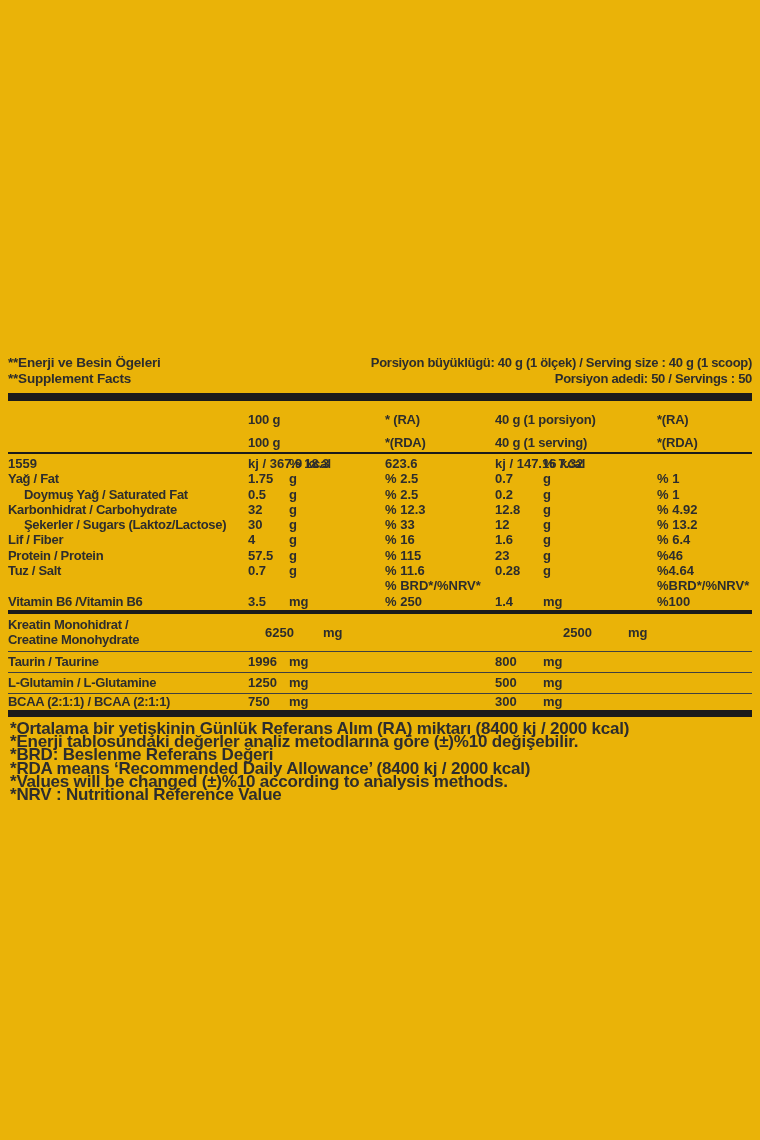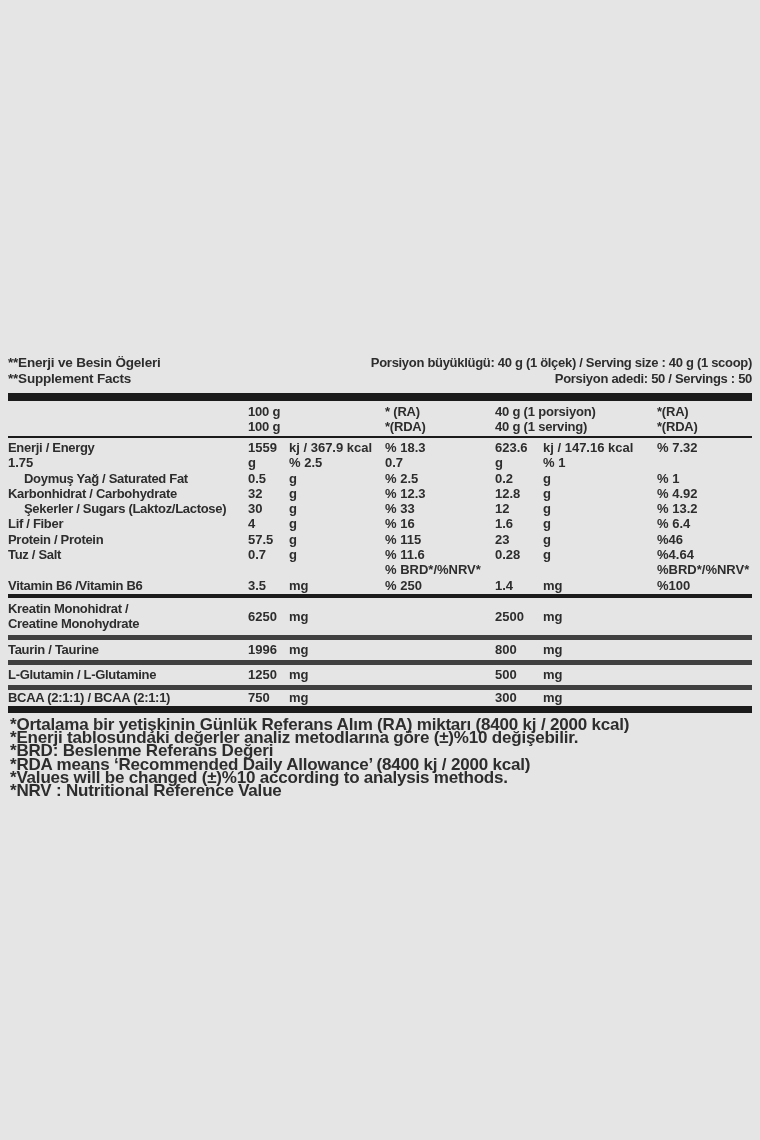--- a/index.html
+++ b/index.html
@@ -8,21 +8,21 @@
     background: #ffffff;
     width: 760px;
     height: 1140px;
     overflow: hidden;
     font-family: "Liberation Sans", "DejaVu Sans", sans-serif;
   }
   .sheet {
     position: relative;
     width: 760px;
     height: 1140px;
-    background: #e5e5e5;
+    background: #eab308;
     color: #2d2d2d;
   }
   .panel {
     position: absolute;
     left: 8px;
     right: 8px;
     top: 355px;
   }
   
   .hdr {
@@ -62,20 +62,21 @@
   .colhead {
     padding: 3px 0 2px 0;
     border-bottom: 2px solid #1b1b1b;
   }
   .colhead .c div {
     font-size: 13px;
     font-weight: 700;
     line-height: 15px;
     letter-spacing: -0.2px;
     white-space: nowrap;
+    margin-top: 8px;
   }
   .ch-per100   { grid-column: 2 / 4; }
   .ch-ra1      { grid-column: 4 / 5; }
   .ch-perserv  { grid-column: 5 / 7; }
   .ch-ra2      { grid-column: 7 / 8; }
   
   .n-row {
     line-height: 15.3px;
     height: 15.3px;
     font-size: 13px;
@@ -83,23 +84,23 @@
   }
   .n-row .c-label { letter-spacing: -0.3px; }
   .n-row.indent .c-label { padding-left: 16px; }
   .n-rows { padding-top: 2px; }
   
   .supp-row {
     font-size: 13px;
     font-weight: 700;
     align-items: center;
     height: 20px;
-    border-top: 5px solid #404040;
-  }
-  .supp-row:first-child { height: 37px; border-top: none; }
+    border-top: 1px solid #404040;
+  }
+  .supp-row:first-child { height: 37px; border-top: none; gap: 17px; }
   .supp-row:last-child  { height: 16px; }
   .supp-row .c-label { letter-spacing: -0.3px; line-height: 15px; }
   
   .footnotes { margin-top: 5px; padding-left: 2px; }
   .footnotes div {
     font-size: 17px;
     font-weight: 700;
     line-height: 13.2px;
     letter-spacing: -0.2px;
     white-space: nowrap;
@@ -139,29 +140,29 @@
         <div>40 g (1 serving)</div>
       </div>
       <div class="c ch-ra2">
         <div>*(RA)</div>
         <div>*(RDA)</div>
       </div>
     </div>
 
     <div class="n-rows" id="nutrient-rows">
         <div class="grid7 n-row">
-          <div class="c c-label">Enerji / Energy</div>
           <div class="c c-val">1559</div>
           <div class="c c-unit">kj / 367.9 kcal</div>
           <div class="c c-pct">% 18.3</div>
           <div class="c c-val">623.6</div>
           <div class="c c-unit">kj / 147.16 kcal</div>
           <div class="c c-pct">% 7.32</div>
         </div>
         <div class="grid7 n-row">
+          <div class="c c-label">Yağ / Fat</div>
           <div class="c c-val">1.75</div>
           <div class="c c-unit">g</div>
           <div class="c c-pct">% 2.5</div>
           <div class="c c-val">0.7</div>
           <div class="c c-unit">g</div>
           <div class="c c-pct">% 1</div>
         </div>
         <div class="grid7 n-row indent">
           <div class="c c-label">Doymuş Yağ / Saturated Fat</div>
           <div class="c c-val">0.5</div>

